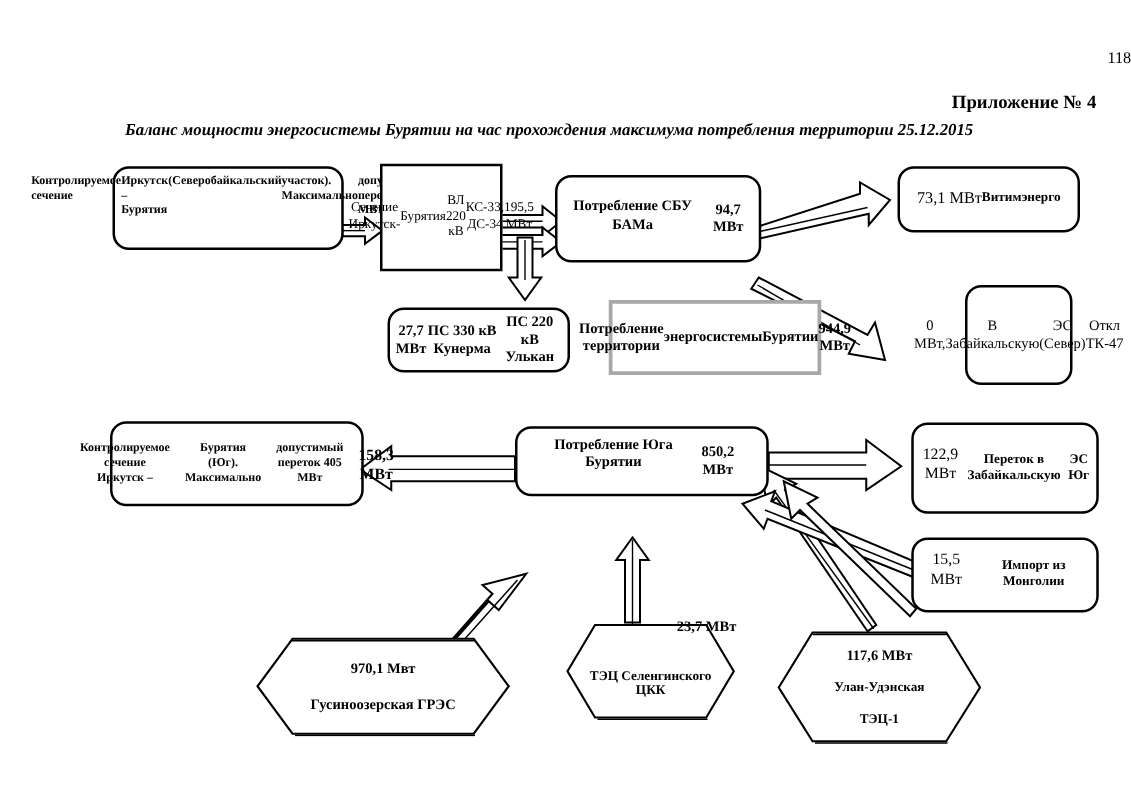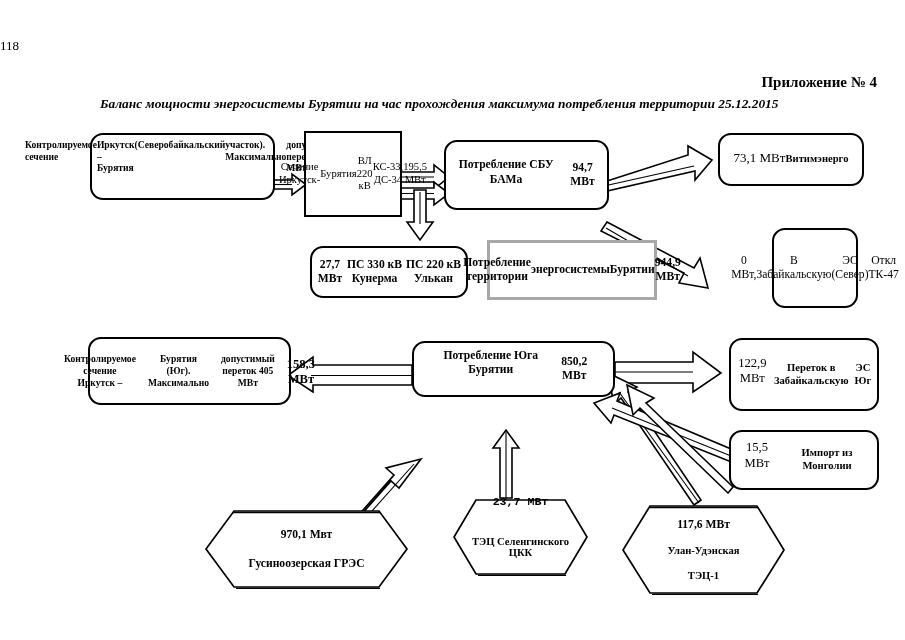--- a/index.html
+++ b/index.html
@@ -20,21 +20,21 @@
     left: 0; top: 0;
     width: 905px;
     height: 640px;
   }
 
   
   #page-number {
     position: absolute;
     left: 0; top: 38px;
     width: 905px;
-    text-align: left;
+    text-align: right;
     font-size: 13px;
     font-family: "Liberation Serif", serif;
   }
   #appendix-label {
     position: absolute;
     right: 28px; top: 74px;
     font-size: 15px;
     font-weight: bold;
     font-family: "Liberation Serif", serif;
   }
@@ -100,25 +100,24 @@
     justify-content: center;
     align-items: center;
     text-align: center;
     font-weight: bold;
     z-index: 2;
   }
   .hex svg { position: absolute; left: 0; top: 0; z-index: 1; }
 
   .floatlabel {
     position: absolute;
-    text-align: center;
+    text-align: right;
     font-weight: bold;
     z-index: 6;
     background: transparent;
-    font-family: Liberation Mono, monospace;
   }
 </style>
 </head>
 <body>
 
 <div id="page-number">118</div>
 <div id="appendix-label">Приложение № 4</div>
 <div id="diagram-title">Баланс мощности энергосистемы Бурятии на час прохождения максимума потребления территории 25.12.2015</div>
 
 <svg id="canvas" viewBox="0 0 905 640" xmlns="http://www.w3.org/2000/svg">
@@ -209,21 +208,21 @@
 <div class="node rounded bold fs12" style="left:444px; top:140px; width:165px; height:70px; padding:2px 4px;">
   <span class="ln" style="margin-bottom:5px;">Потребление СБУ БАМа</span>
   <span class="ln">94,7 МВт</span>
 </div>
 
 <div class="node rounded fs13" style="left:718px; top:133px; width:146px; height:53px; padding:2px 4px;">
   <span class="ln plain fs14" style="margin-bottom:4px;">73,1 МВт</span>
   <span class="ln bold fs11">Витимэнерго</span>
 </div>
 
-<div class="node rounded bold fs12" style="left:310px; top:246px; width:158px; height:52px; padding:2px 4px;">
+<div class="node rounded bold fs12" style="left:310px; top:246px; width:146px; height:52px; padding:2px 4px;">
   <span class="ln">27,7 МВт</span>
   <span class="ln">ПС 330 кВ Кунерма</span>
   <span class="ln">ПС 220 кВ Улькан</span>
 </div>
 
 <div class="node grayframe bold fs12" style="left:487px; top:240px; width:170px; height:60px; padding:2px 4px;">
   <span class="ln">Потребление территории</span>
   <span class="ln">энергосистемыБурятии</span>
   <span class="ln">944,9 МВт</span>
 </div>

